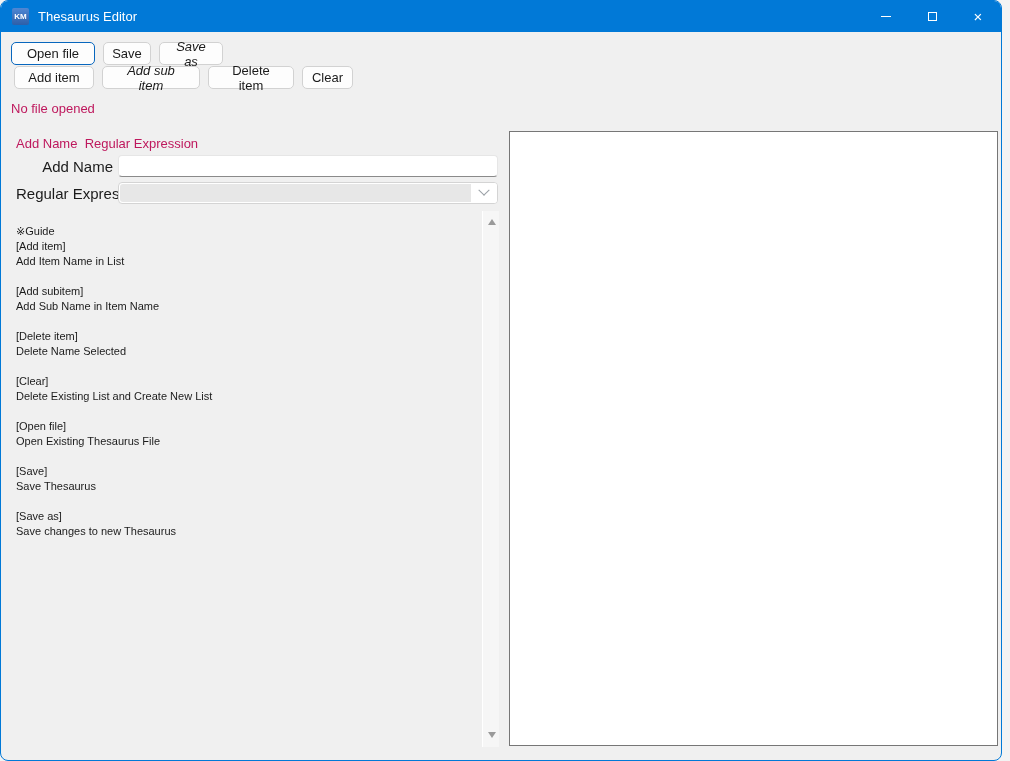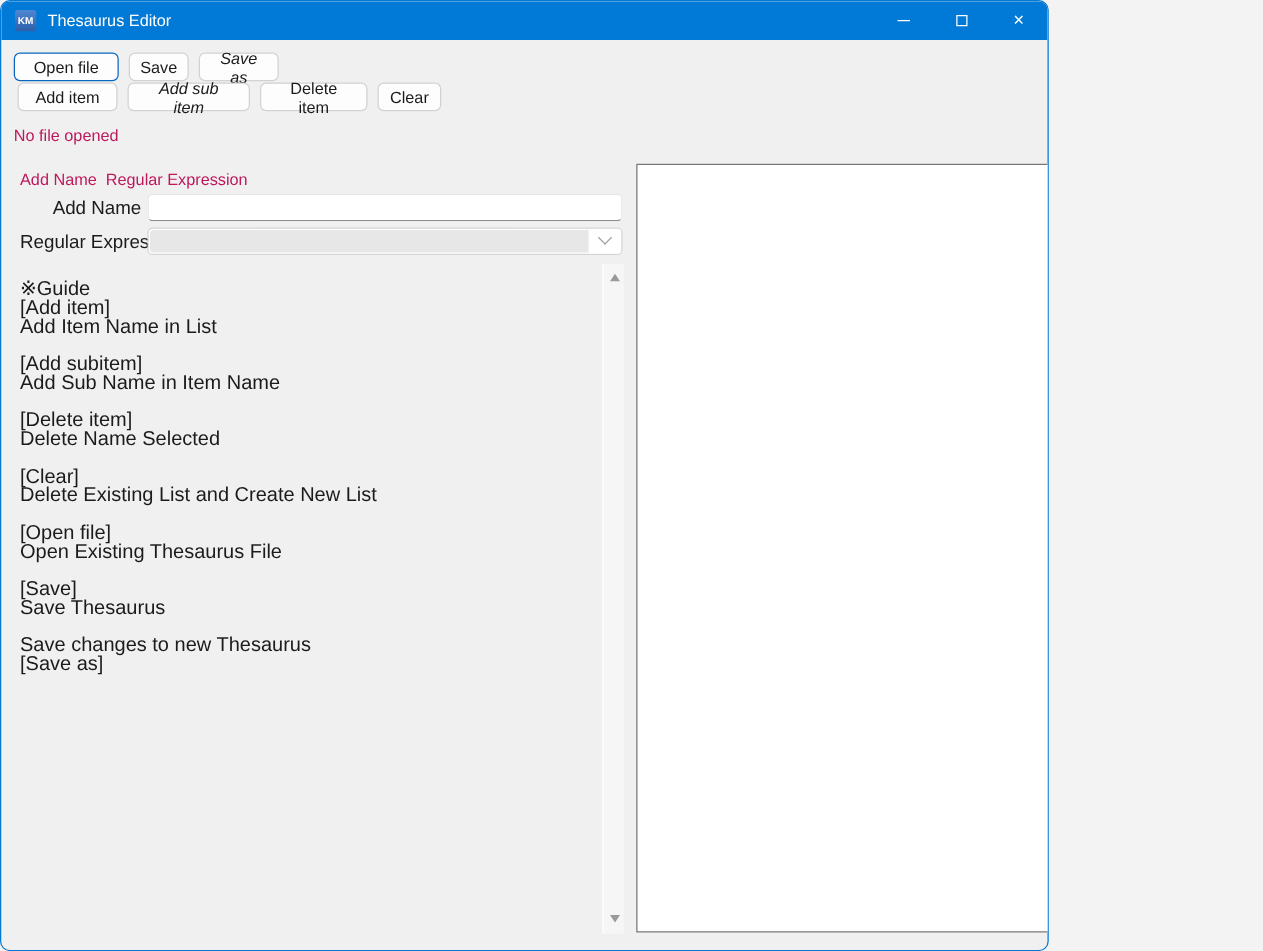--- a/index.html
+++ b/index.html
@@ -1,18 +1,18 @@
 <!DOCTYPE html>
 <html><head>
 <meta charset="utf-8">
 <style>
   * { box-sizing: border-box; }
   html,body { margin:0; padding:0; background:#f3f3f3; font-family:"Liberation Sans","DejaVu Sans",sans-serif; }
   .window {
-    position:relative; width:839px; height:761px;
+    position:relative; width:1002px; height:761px;
     background:#f0f0f0; border:1px solid #0179d7; border-radius:8px; overflow:hidden;
   }
   
   .titlebar { position:absolute; top:0; left:0; right:0; height:31px; background:#0179d7; display:flex; align-items:center; }
   .app-icon {
     width:17px; height:17px; margin-left:11px; border-radius:2px;
     background:linear-gradient(#4f87d4 0%, #2d5fa8 100%);
     color:#fff; font-size:8px; font-weight:bold; line-height:17px; text-align:center; letter-spacing:0;
   }
   .window-title { color:#ffffff; font-size:13px; margin-left:9px; }
@@ -54,21 +54,21 @@
     display:flex; align-items:stretch; overflow:hidden;
   }
   .combo-fill { flex:1; margin:1px 0 1px 1px; background:#e7e7e7; border-radius:3px 0 0 3px; }
   .combo-btn { width:26px; display:flex; align-items:center; justify-content:center; background:#fff; }
   .chev {
     width:8px; height:8px; border-right:1.5px solid #9aa0a6; border-bottom:1.5px solid #9aa0a6;
     transform:rotate(45deg) translate(-2px,-2px); display:block;
   }
   
   .guide-panel { position:absolute; left:8px; top:210px; width:490px; height:536px; }
-  .guide-text { position:absolute; left:7px; top:13px; right:22px; font-size:16px; line-height:15px; color:#1b1b1b; }
+  .guide-text { position:absolute; left:7px; top:13px; right:22px; font-size:11px; line-height:15px; color:#1b1b1b; }
   .guide-line { min-height:15px; white-space:pre; }
   .vscroll { position:absolute; right:0; top:0; width:17px; height:100%; background:#f6f6f6; border-left:1px solid #ffffff; }
   .scroll-btn { position:absolute; left:0; width:17px; height:17px; display:flex; align-items:center; justify-content:center; }
   .scroll-btn.up { top:2px; }
   .scroll-btn.down { bottom:4px; }
   .tri-up { width:0; height:0; border-left:4px solid transparent; border-right:4px solid transparent; border-bottom:6px solid #9a9a9a; }
   .tri-down { width:0; height:0; border-left:4px solid transparent; border-right:4px solid transparent; border-top:6px solid #9a9a9a; }
   
   .tree-panel { position:absolute; left:508px; top:130px; width:489px; height:615px; background:#ffffff; border:1px solid #767676; }
 </style>
@@ -139,22 +139,22 @@
         <div class="guide-line"></div>
         <div class="guide-line">[Clear]</div>
         <div class="guide-line">Delete Existing List and Create New List</div>
         <div class="guide-line"></div>
         <div class="guide-line">[Open file]</div>
         <div class="guide-line">Open Existing Thesaurus File</div>
         <div class="guide-line"></div>
         <div class="guide-line">[Save]</div>
         <div class="guide-line">Save Thesaurus</div>
         <div class="guide-line"></div>
+        <div class="guide-line">[Save as]</div>
         <div class="guide-line">Save changes to new Thesaurus</div>
-        <div class="guide-line">[Save as]</div>
       </div>
     <div class="vscroll">
       <div class="scroll-btn up">
         <span class="tri-up"></span>
       </div>
       <div class="scroll-btn down">
         <span class="tri-down"></span>
       </div>
     </div>
   </div>

